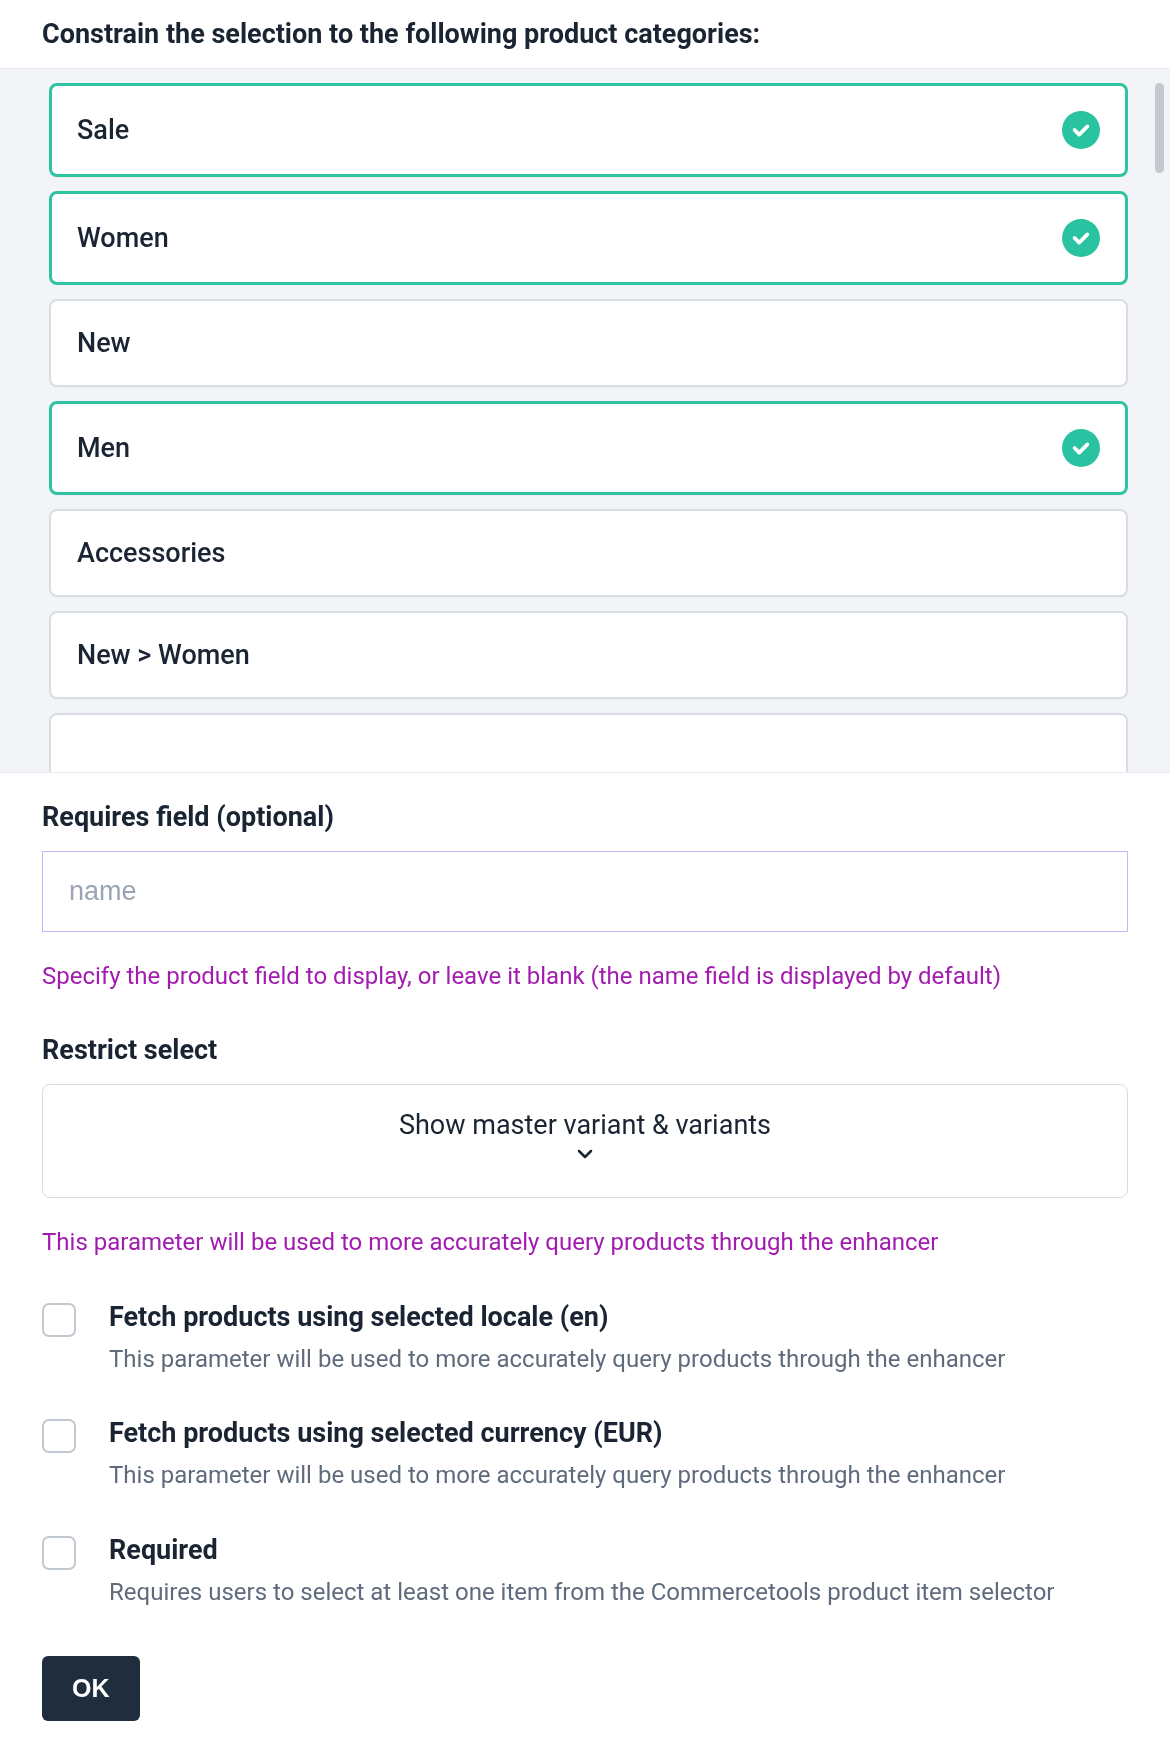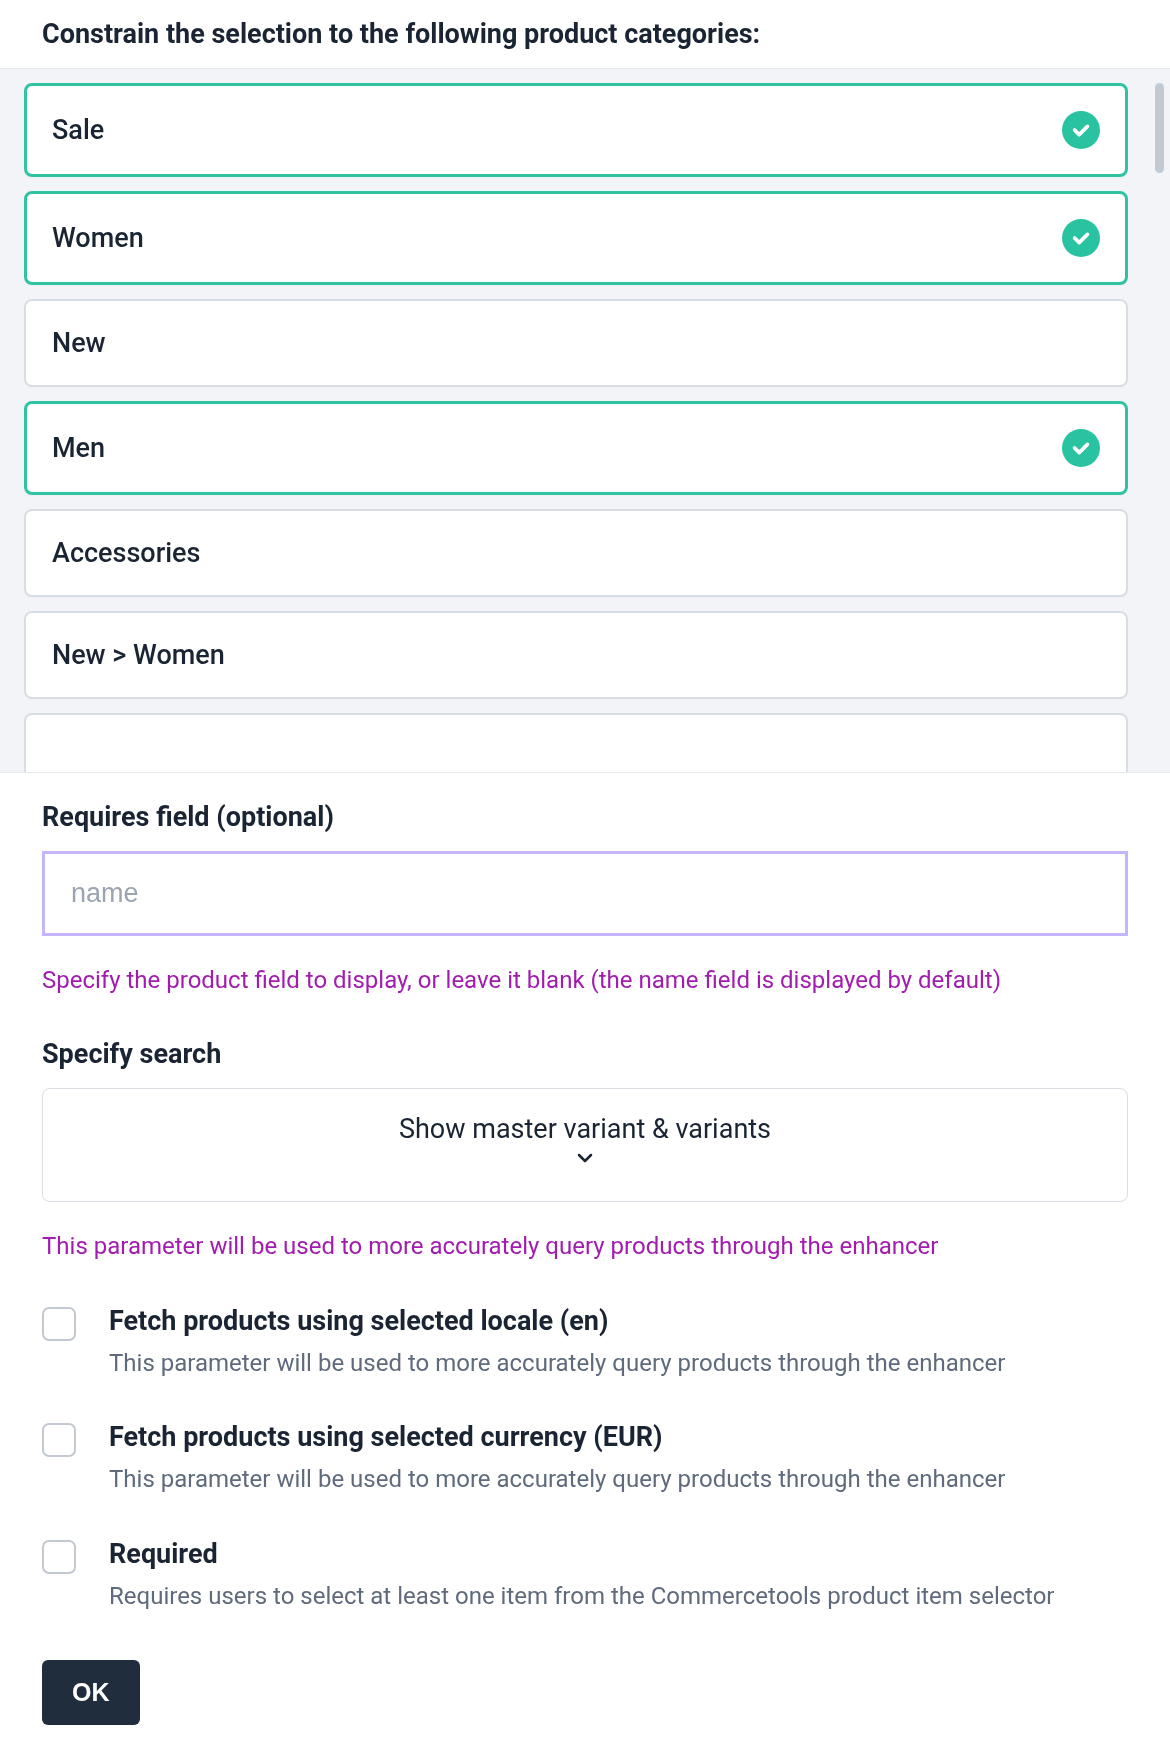--- a/index.html
+++ b/index.html
@@ -14,21 +14,21 @@
       font-size: 27px;
       font-weight: 700;
       color: #1a2433;
       padding: 18px 64px 18px 42px;
     }
     .category-panel {
       position: relative;
       background: #f2f4f7;
       border-top: 1px solid #e6e9ee;
       border-bottom: 1px solid #e6e9ee;
-      padding: 14px 42px 0 24px;
+      padding: 14px 42px 0 49px;
       height: 705px;
       overflow: hidden;
       text-align: right;
     }
     .scrollbar-thumb {
       position: absolute;
       top: 14px;
       right: 6px;
       width: 9px;
       height: 90px;
@@ -69,21 +69,21 @@
       padding: 28px 42px 40px 42px;
     }
     .field-label {
       font-size: 27px;
       font-weight: 700;
       color: #1a2433;
       margin-bottom: 18px;
     }
     .text-input {
       width: 100%;
-      border: 3px solid #c4b5fd;
+      border: 1px solid #c4b5fd;
       border-radius: 0;
       padding: 24px 26px;
       font-size: 27px;
       color: #be185d;
       background: #fff;
       outline: none;
     }
     .text-input::placeholder { color: #9aa4b2; }
     .field-help {
       font-size: 24px;
@@ -201,21 +201,21 @@
 </div>
 
 <div class="lower">
 
   <div class="field-label">Requires field (optional)</div>
   <input class="text-input" type="text" placeholder="name" style="">
   <div class="field-help">Specify the product field to display, or leave it blank (the name field is displayed by default)</div>
 
   <div class="block-gap"></div>
 
-  <div class="field-label">Specify search</div>
+  <div class="field-label">Restrict select</div>
   <div class="select-wrap">
     <div class="select-box">
       <span>Show master variant &amp; variants</span>
       <span class="chevron">
         <svg viewBox="0 0 24 24" fill="none" stroke-width="2.5" stroke-linecap="round" stroke-linejoin="round">
             <polyline points="6 9 12 15 18 9"></polyline>
           </svg>
       </span>
     </div>
   </div>

